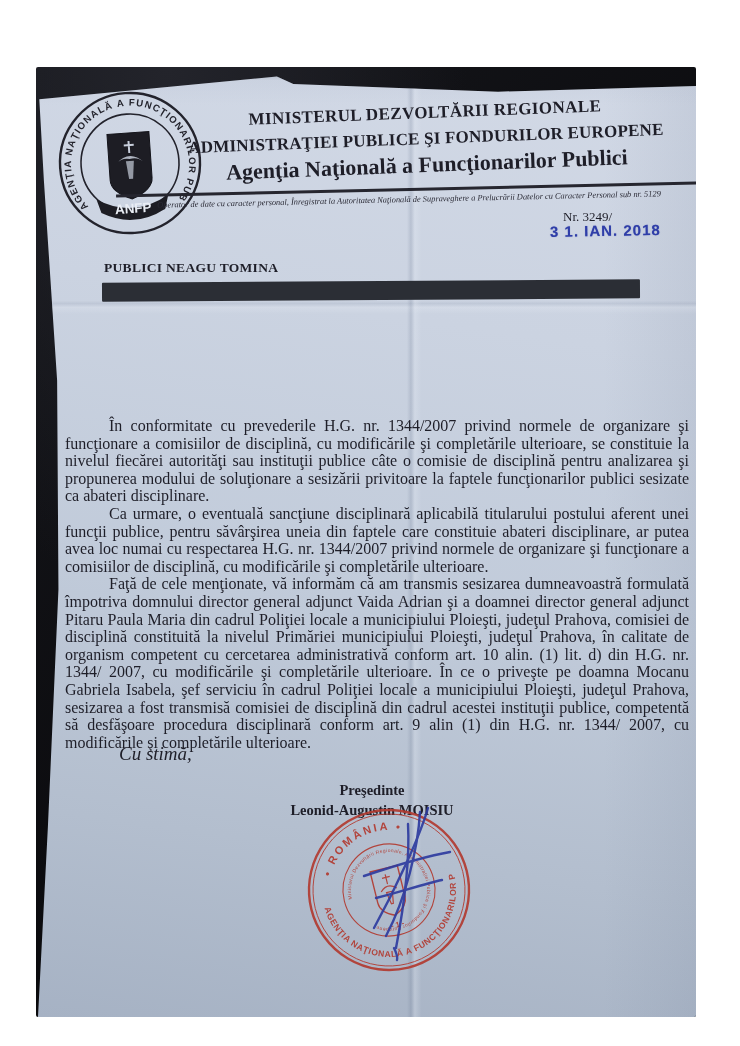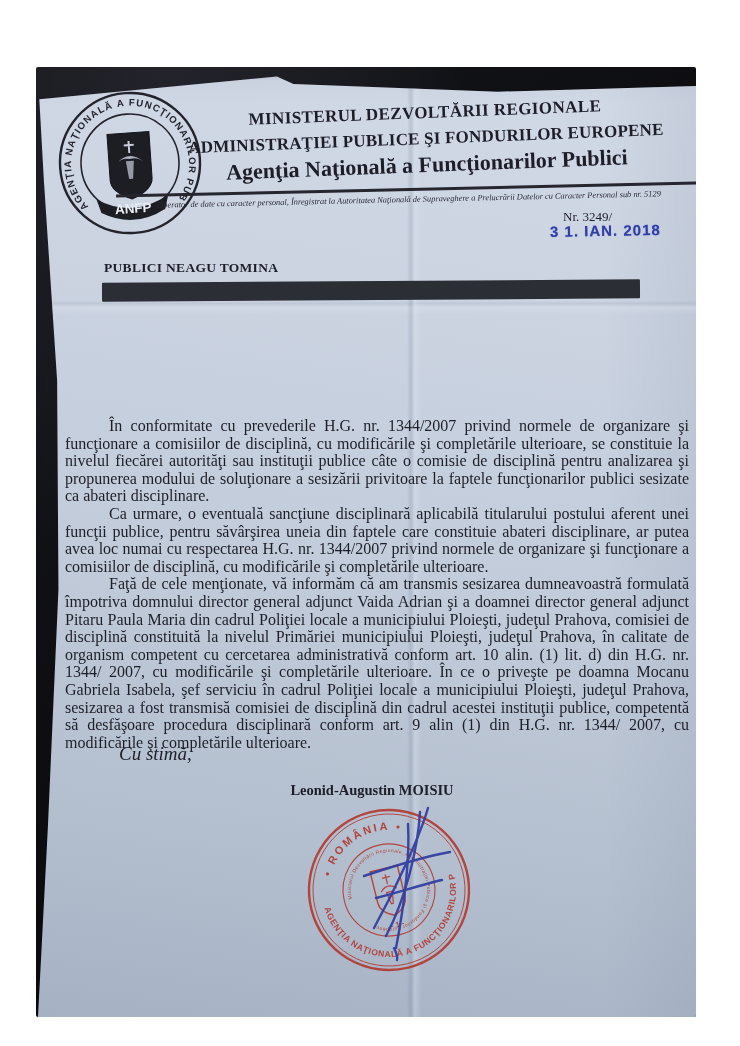--- a/index.html
+++ b/index.html
@@ -96,20 +96,21 @@
 
 
     <div class="txt bodytext">
       <p>În conformitate cu prevederile H.G. nr. 1344/2007 privind normele de organizare şi funcţionare a comisiilor de disciplină, cu modificările şi completările ulterioare, se constituie la nivelul fiecărei autorităţi sau instituţii publice câte o comisie de disciplină pentru analizarea şi propunerea modului de soluţionare a sesizării privitoare la faptele funcţionarilor publici sesizate ca abateri disciplinare.</p>
       <p>Ca urmare, o eventuală sancţiune disciplinară aplicabilă titularului postului aferent unei funcţii publice, pentru săvârşirea uneia din faptele care constituie abateri disciplinare, ar putea avea loc numai cu respectarea H.G. nr. 1344/2007 privind normele de organizare şi funcţionare a comisiilor de disciplină, cu modificările şi completările ulterioare.</p>
       <p>Faţă de cele menţionate, vă informăm că am transmis sesizarea dumneavoastră formulată împotriva domnului director general adjunct Vaida Adrian şi a doamnei director general adjunct Pitaru Paula Maria din cadrul Poliţiei locale a municipiului Ploieşti, judeţul Prahova, comisiei de disciplină constituită la nivelul Primăriei municipiului Ploieşti, judeţul Prahova, în calitate de organism competent cu cercetarea administrativă conform art. 10 alin. (1) lit. d) din H.G. nr. 1344/ 2007, cu modificările şi completările ulterioare. În ce o priveşte pe doamna Mocanu Gabriela Isabela, şef serviciu în cadrul Poliţiei locale a municipiului Ploieşti, judeţul Prahova, sesizarea a fost transmisă comisiei de disciplină din cadrul acestei instituţii publice, competentă să desfăşoare procedura disciplinară conform art. 9 alin (1) din  H.G. nr. 1344/ 2007, cu modificările şi completările ulterioare.</p>
     </div>
 
     <div class="txt closing">Cu stimă,</div>
     <div class="txt sigblock">
+      <div>Preşedinte</div>
       <div>Leonid-Augustin MOISIU</div>
     </div>
 
     <svg class="stamp" width="172" height="172" viewBox="0 0 172 172">
       <g stroke="#b23b31" fill="none">
         <circle cx="86" cy="86" r="80" stroke-width="2.4"></circle>
         <circle cx="86" cy="86" r="76" stroke-width=".9"></circle>
         <circle cx="86" cy="86" r="46" stroke-width="1.1"></circle>
       </g>
       <defs>

